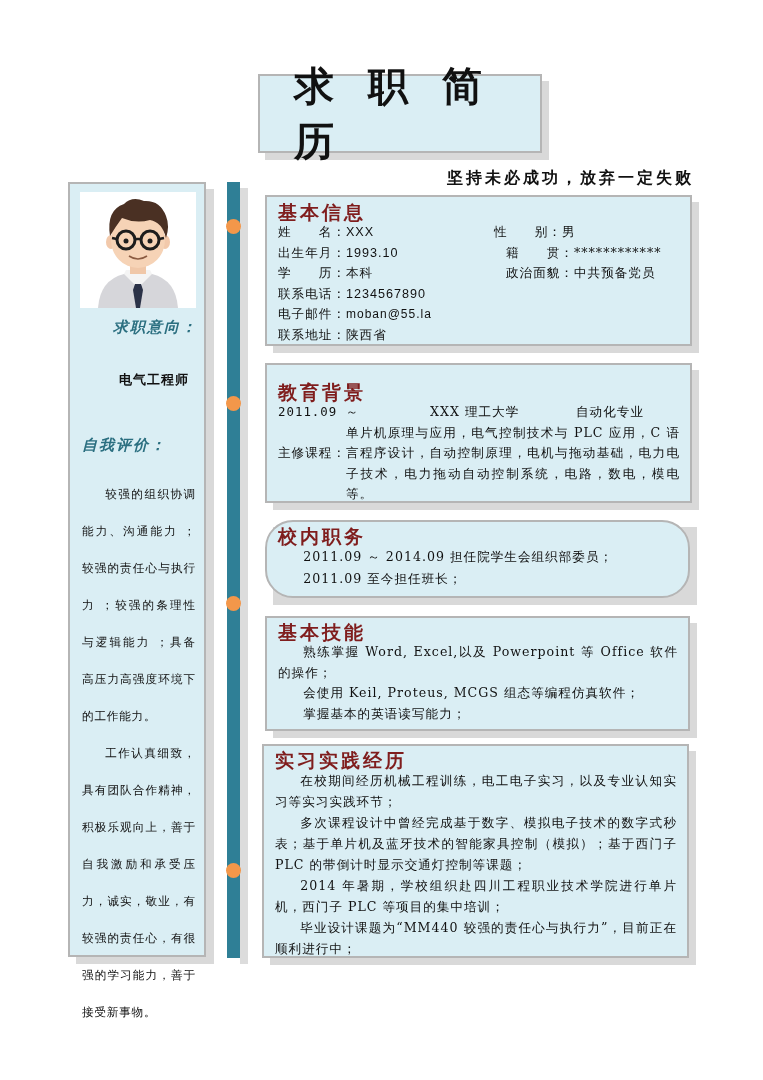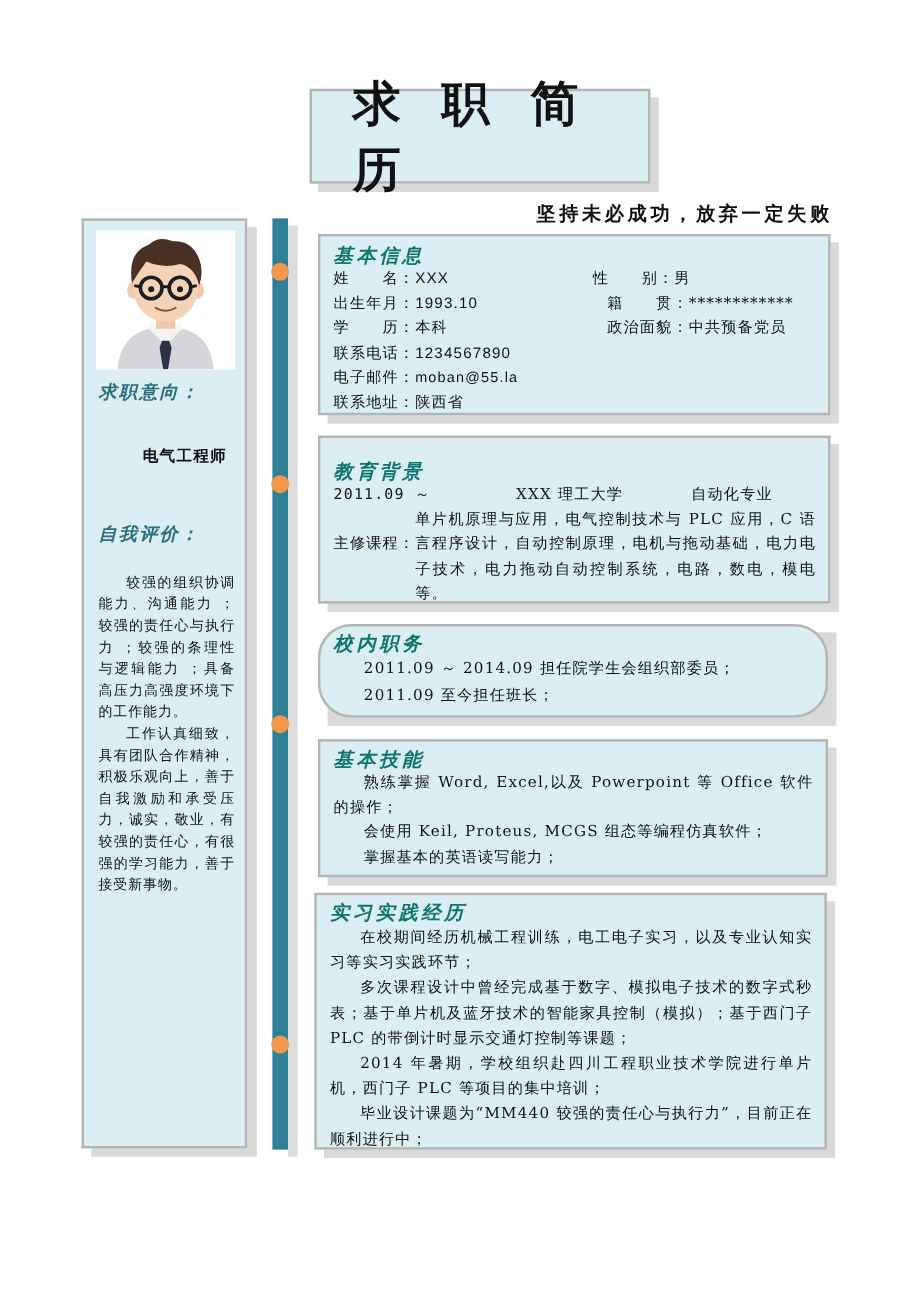--- a/index.html
+++ b/index.html
@@ -8,27 +8,27 @@
   .abs { position:absolute; }
   .shadow { position:absolute; background:#d9d9d9; }
   .panel { position:absolute; background:#daeef4; border:2px solid #b5b5b5; box-sizing:border-box; }
   .title-box { left:258px; top:74px; width:284px; height:79px; display:flex; align-items:center; justify-content:center; }
   .title-text { font-family:"DejaVu Serif", serif; font-weight:bold; font-size:40px; letter-spacing:34px; padding-left:34px; color:#111; }
   .motto { left:440px; top:168px; width:254px; text-align:right; font-size:16px; font-weight:bold; letter-spacing:3px; }
   .left-panel { left:68px; top:182px; width:138px; height:775px; }
   .avatar { position:absolute; left:10px; top:8px; width:116px; height:116px; background:#fff; overflow:hidden; }
   .side-heading { position:absolute; left:12px; font-size:15px; font-weight:bold; color:#2b6f80; font-style:italic; letter-spacing:2px; }
   .job { position:absolute; left:17px; width:134px; text-align:center; font-size:13px; font-weight:bold; letter-spacing:1px; }
-  .self-eval { position:absolute; left:12px; top:292px; width:114px; font-size:11.6px; line-height:18px; letter-spacing:0.8px; }
+  .self-eval { position:absolute; left:12px; top:292px; width:114px; font-size:11.6px; line-height:37px; letter-spacing:0.8px; }
   .self-eval p { margin:0; text-indent:2em; text-align:justify; }
   .timeline { left:227px; top:182px; width:13px; height:776px; background:#2f7f96; }
   .tl-shadow { left:240px; top:188px; width:8px; height:776px; background:#dcdcdc; }
   .dot { position:absolute; width:15px; height:15px; border-radius:50%; background:#f3974a; left:226px; }
   .sec { font-size:12.6px; line-height:20.5px; letter-spacing:1px; }
-  .sec-title { font-weight:bold; font-style:italic; color:#0f766e; font-size:16px; letter-spacing:3px; line-height:19px; }
+  .sec-title { font-weight:bold; color:#7f1d1d; font-size:19px; letter-spacing:3px; line-height:19px; }
   .row { display:flex; white-space:nowrap; }
   .indent { text-indent:2em; }
   .mono { font-family:"DejaVu Sans Mono", "Liberation Mono", monospace; font-size:12.4px; }
   .sans { font-family:"Liberation Sans", "DejaVu Sans", sans-serif; }
 </style>
 </head>
 <body>
 
 <div class="shadow" style="left:265px;top:81px;width:284px;height:79px;"></div>
 <div class="panel title-box">
@@ -59,21 +59,21 @@
       <circle cx="70" cy="48" r="9" fill="none" stroke="#1d1d1d" stroke-width="3"></circle>
       <line x1="55" y1="47" x2="61" y2="47" stroke="#1d1d1d" stroke-width="2.5"></line>
       <line x1="32" y1="46" x2="37" y2="47" stroke="#1d1d1d" stroke-width="2.5"></line>
       <line x1="79" y1="47" x2="84" y2="46" stroke="#1d1d1d" stroke-width="2.5"></line>
       <circle cx="46" cy="49" r="2.5" fill="#1d1d1d"></circle>
       <circle cx="70" cy="49" r="2.5" fill="#1d1d1d"></circle>
 
       <path d="M49 64 Q58 70 67 64" fill="none" stroke="#8a5a40" stroke-width="1.6"></path>
     </svg>
   </div>
-  <div class="side-heading" style="top:134px;">求职意向：</div>
+  <div class="side-heading" style="top:134px;margin-left:31px;">求职意向：</div>
   <div class="job" style="top:187px;">电气工程师</div>
   <div class="side-heading" style="top:252px;">自我评价：</div>
   <div class="self-eval">
     <p>较强的组织协调能力、沟通能力 ；较强的责任心与执行力 ；较强的条理性与逻辑能力 ；具备高压力高强度环境下的工作能力。</p>
     <p>工作认真细致，具有团队合作精神，积极乐观向上，善于自我激励和承受压力，诚实，敬业，有较强的责任心，有很强的学习能力，善于接受新事物。</p>
   </div>
 </div>
 
 <div class="abs tl-shadow"></div>
 <div class="abs timeline"></div>

